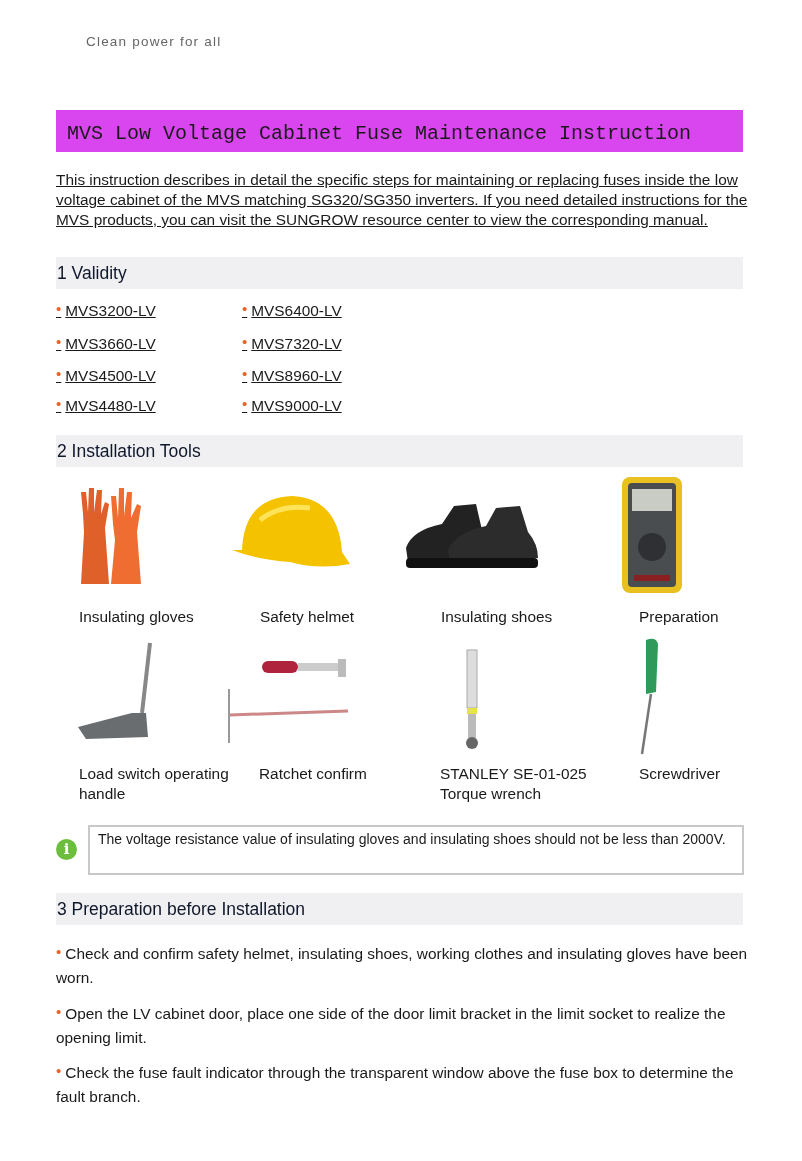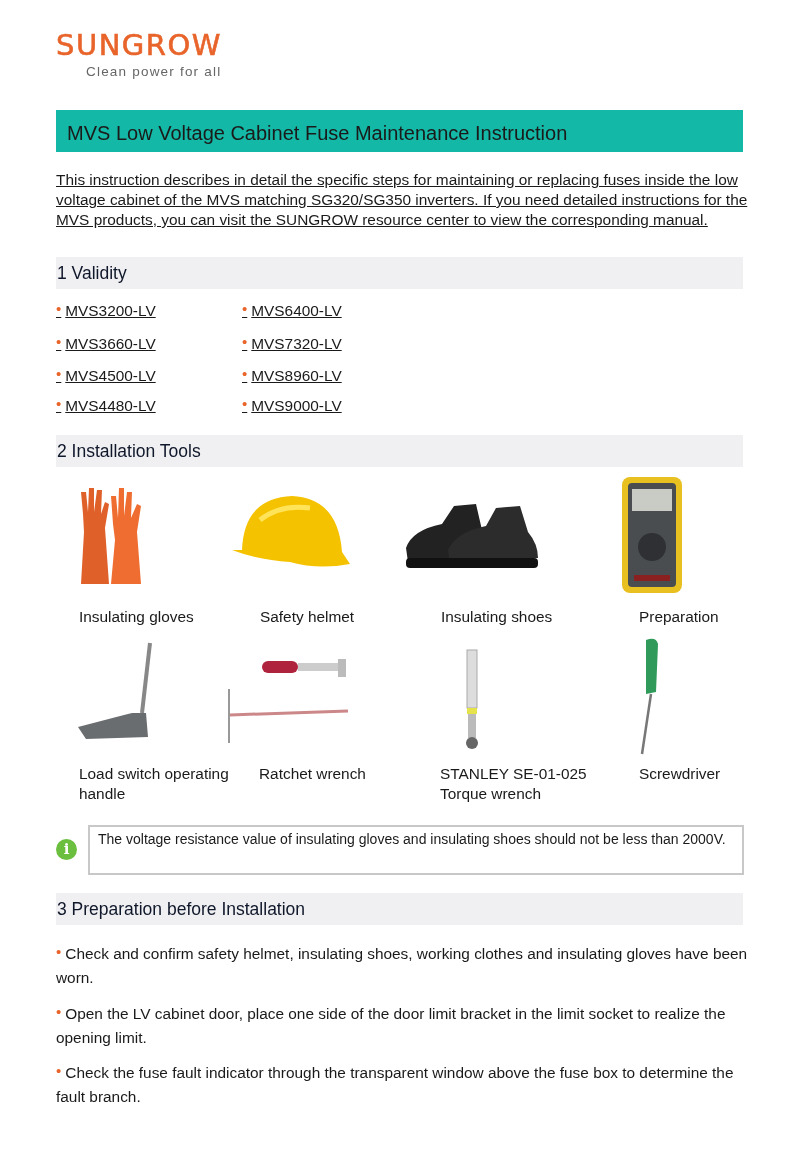--- a/index.html
+++ b/index.html
@@ -10,21 +10,22 @@
   .logo { position: absolute; left: 56px; top: 30px; }
   .logo-word {
     font-family: "DejaVu Sans", sans-serif; font-size: 29px; letter-spacing: 1.5px;
     color: #e8642a; font-weight: normal; line-height: 30px;
     -webkit-text-stroke: 0.6px #e8642a;
   }
   .logo-tag { font-size: 13.5px; color: #666; margin-left: 30px; letter-spacing: 1.2px; margin-top: 4px; }
 
   .title-band {
     position: absolute; left: 56px; top: 110px; width: 687px; height: 42px;
-    background: #14b8a6;
+    background: #d946ef;
+    font-family: Liberation Mono, monospace;
   }
   .title-band span { position: absolute; left: 11px; top: 12px; font-size: 20px; color: #1a1a1a; }
 
   .intro { position: absolute; left: 56px; top: 170px; width: 692px; font-size: 15.4px; line-height: 20px; text-decoration: underline; }
 
   .sec-band {
     position: absolute; left: 56px; width: 687px; height: 32px; background: #f0f0f2;
   }
   .sec-band span { position: absolute; left: 1px; top: 6px; font-size: 17.5px; color: #0f172a; }
 
@@ -42,21 +43,20 @@
   .note-box {
     position: absolute; left: 88px; top: 825px; width: 644px; height: 44px;
     border: 2px solid #c8c8c8; padding: 2px 0 0 8px; font-size: 14px; line-height: 20px;
   }
   .prep { position: absolute; left: 56px; width: 692px; font-size: 15.4px; line-height: 24px; }
 </style>
 </head>
 <body>
 
 <div class="logo">
-  <div class="logo-word">SUNGROW</div>
   <div class="logo-tag">Clean power for all</div>
 </div>
 
 <div class="title-band">
   <span>MVS Low Voltage Cabinet Fuse Maintenance Instruction</span>
 </div>
 
 <div class="intro">This instruction describes in detail the specific steps for maintaining or replacing fuses inside the low voltage cabinet of the MVS matching SG320/SG350 inverters. If you need detailed instructions for the MVS products, you can visit the SUNGROW resource center to view the corresponding manual.</div>
 
 <div class="sec-band" style="top:257px">
@@ -118,21 +118,21 @@
   <rect x="5" y="60" width="10" height="6" fill="#e6e24a"></rect>
   <rect x="6" y="66" width="8" height="24" fill="#bbb"></rect>
   <circle cx="10" cy="95" r="6" fill="#666"></circle>
 </svg>
 <svg class="tool" style="left:636px;top:636px" width="30" height="120" data="">
   <path d="M10 4 Q20 0 22 8 L20 56 L10 58 Z" fill="#2f9a5a"></path>
   <line x1="15" y1="58" x2="6" y2="118" stroke="#777" stroke-width="2.5"></line>
 </svg>
 
 <div class="tool-label" style="left:56px;top:764px;width:170px">Load switch operating handle</div>
-<div class="tool-label" style="left:236px;top:764px">Ratchet wrench</div>
+<div class="tool-label" style="left:236px;top:764px">Ratchet confirm</div>
 <div class="tool-label" style="left:417px;top:764px;width:168px">STANLEY  SE-01-025 Torque wrench</div>
 <div class="tool-label" style="left:616px;top:764px">Screwdriver</div>
 
 <div class="note-icon">i</div>
 <div class="note-box">The voltage resistance value of insulating gloves and insulating shoes should not be less than 2000V.</div>
 
 <div class="sec-band" style="top:893px">
   <span>3 Preparation before Installation</span>
 </div>
 

